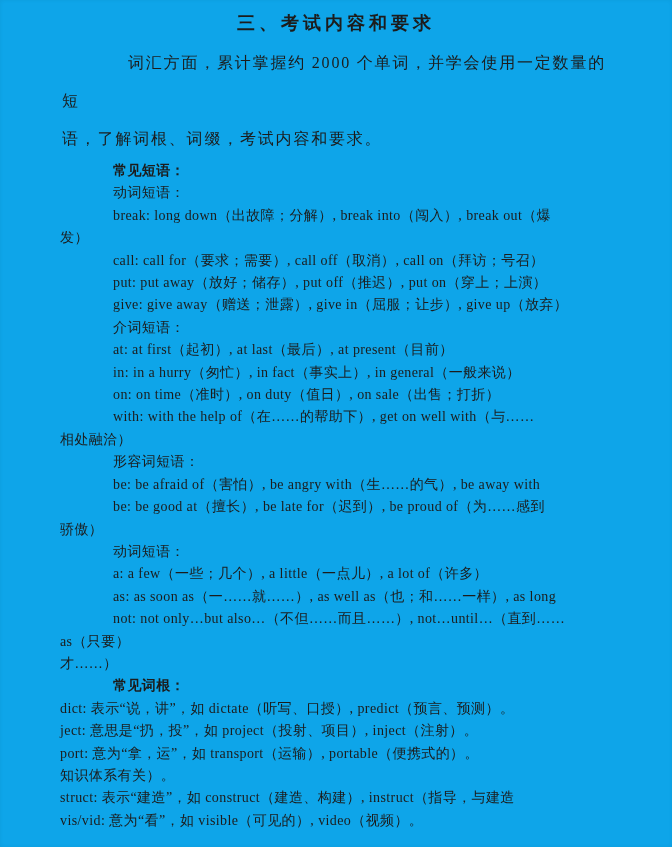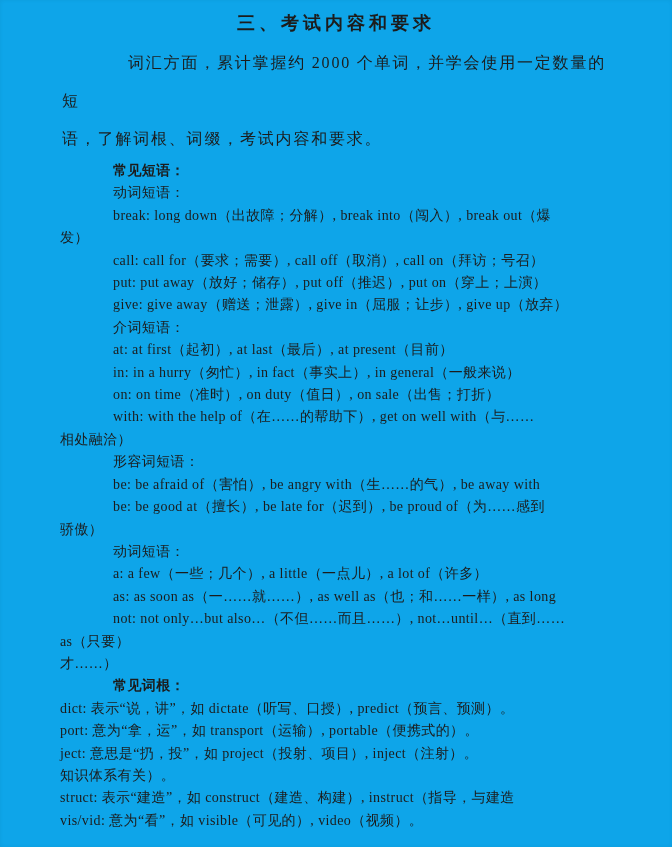--- a/index.html
+++ b/index.html
@@ -83,20 +83,20 @@
     <div class="ln ind">be: be good at（擅长）, be late for（迟到）, be proud of（为……感到</div>
     <div class="ln">骄傲）</div>
     <div class="ln ind">动词短语：</div>
     <div class="ln ind">a: a few（一些；几个）, a little（一点儿）, a lot of（许多）</div>
     <div class="ln ind">as: as soon as（一……就……）, as well as（也；和……一样）, as long</div>
     <div class="ln ind">not: not only…but also…（不但……而且……）, not…until…（直到……</div>
     <div class="ln">as（只要）</div>
     <div class="ln">才……）</div>
     <div class="ln ind b">常见词根：</div>
     <div class="ln">dict: 表示“说，讲”，如 dictate（听写、口授）, predict（预言、预测）。</div>
+    <div class="ln">ject: 意思是“扔，投”，如 project（投射、项目）, inject（注射）。</div>
     <div class="ln">port: 意为“拿，运”，如 transport（运输）, portable（便携式的）。</div>
-    <div class="ln">ject: 意思是“扔，投”，如 project（投射、项目）, inject（注射）。</div>
     <div class="ln">知识体系有关）。</div>
     <div class="ln">struct: 表示“建造”，如 construct（建造、构建）, instruct（指导，与建造</div>
     <div class="ln">vis/vid: 意为“看”，如 visible（可见的）, video（视频）。</div>
   </div>
 
 </div>
 
 </body></html>

